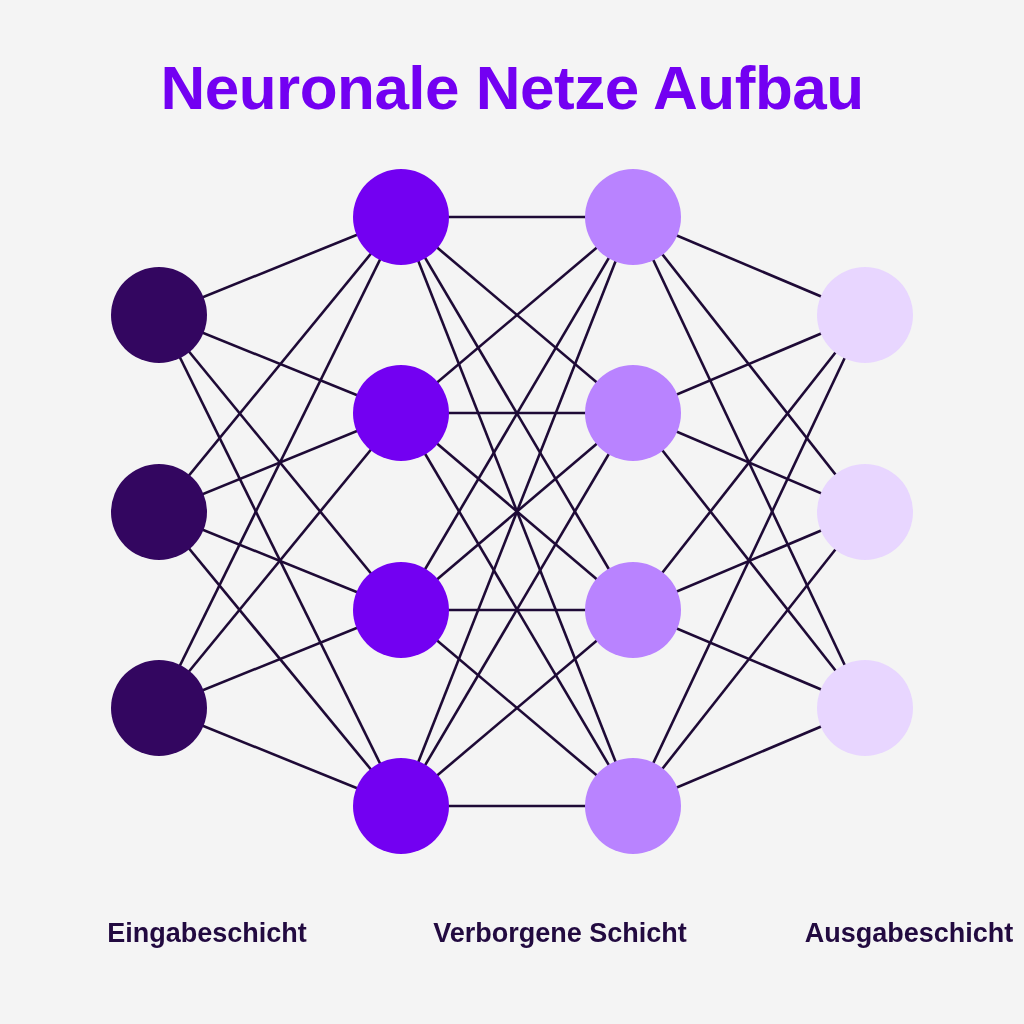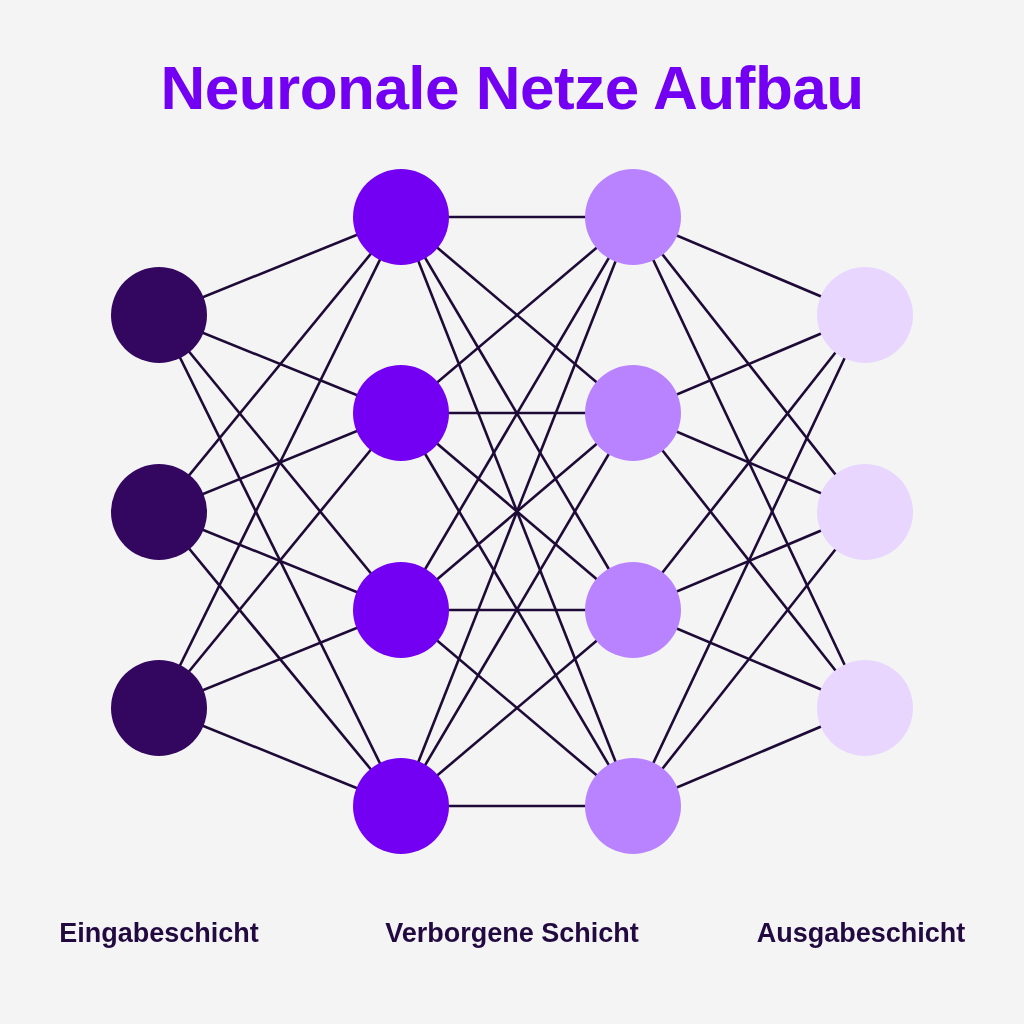--- a/index.html
+++ b/index.html
@@ -1,20 +1,20 @@
 <!DOCTYPE html>
 <html><head>
 <meta charset="utf-8">
 <style>
   html,body{margin:0;padding:0;background:#f4f4f4;}
   #root{position:relative;width:1024px;height:1024px;background:#f4f4f4;overflow:hidden;}
   #title{position:absolute;left:0;top:52px;width:1024px;text-align:center;
     font-family:"Liberation Sans",sans-serif;font-size:62px;font-weight:bold;color:#7300f2;letter-spacing:-0.5px;}
   svg{position:absolute;left:0;top:0;}
-  .label{position:absolute;top:918px;font-family:"Liberation Sans",sans-serif;font-size:27px;font-weight:bold;color:#220a40;white-space:nowrap;transform:translateX(-50%);}
+  .label{position:absolute;top:918px;font-family:"Liberation Sans",sans-serif;font-size:27px;font-weight:bold;color:#220a40;white-space:nowrap;transform:translateX(-50%);margin-left:48px;}
 </style>
 </head>
 <body>
 
 <div id="root">
   <div id="title">Neuronale Netze Aufbau</div>
   <svg id="net" width="1024" height="1024">
     <g id="edges">
         <line x1="159" y1="315" x2="401" y2="217" stroke="#1e0a36" stroke-width="2.6"></line>
         <line x1="159" y1="315" x2="401" y2="413" stroke="#1e0a36" stroke-width="2.6"></line>

